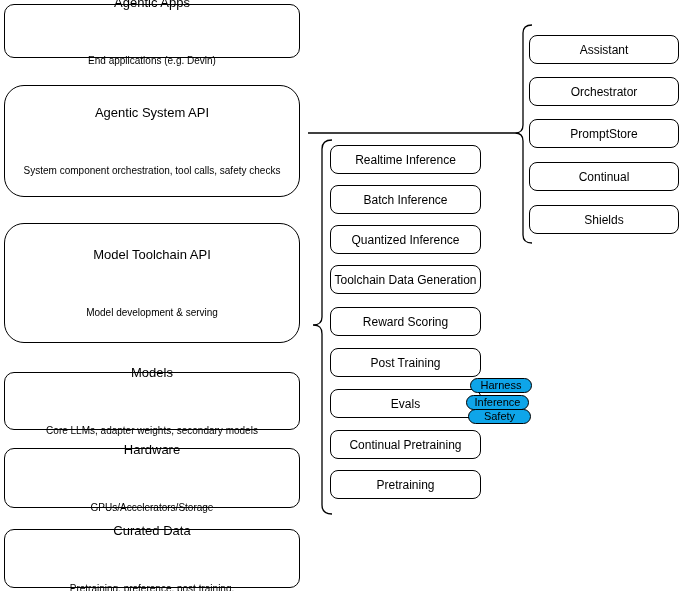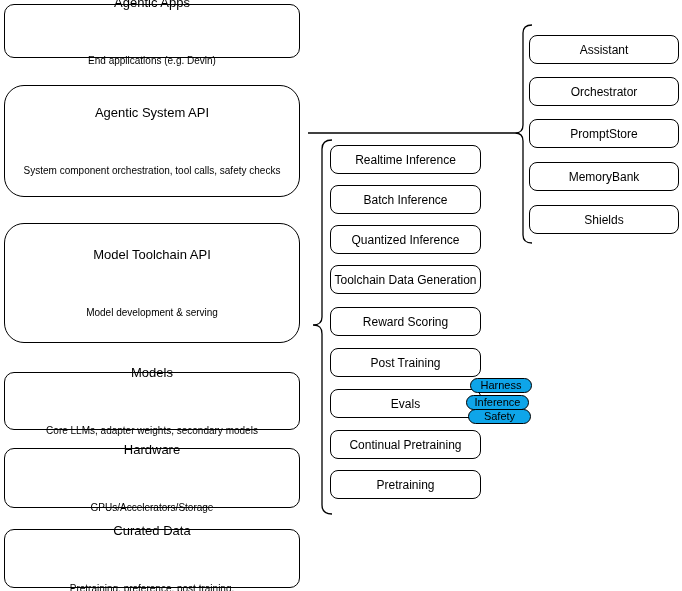--- a/index.html
+++ b/index.html
@@ -169,19 +169,19 @@
   <div class="comp-box" style="top:35px">
     <span>Assistant</span>
   </div>
   <div class="comp-box" style="top:77px">
     <span>Orchestrator</span>
   </div>
   <div class="comp-box" style="top:119px">
     <span>PromptStore</span>
   </div>
   <div class="comp-box" style="top:162px">
-    <span>MemoryBank</span>
+    <span>Continual</span>
   </div>
   <div class="comp-box" style="top:205px">
     <span>Shields</span>
   </div>
 
 </div>
 
 </body></html>

